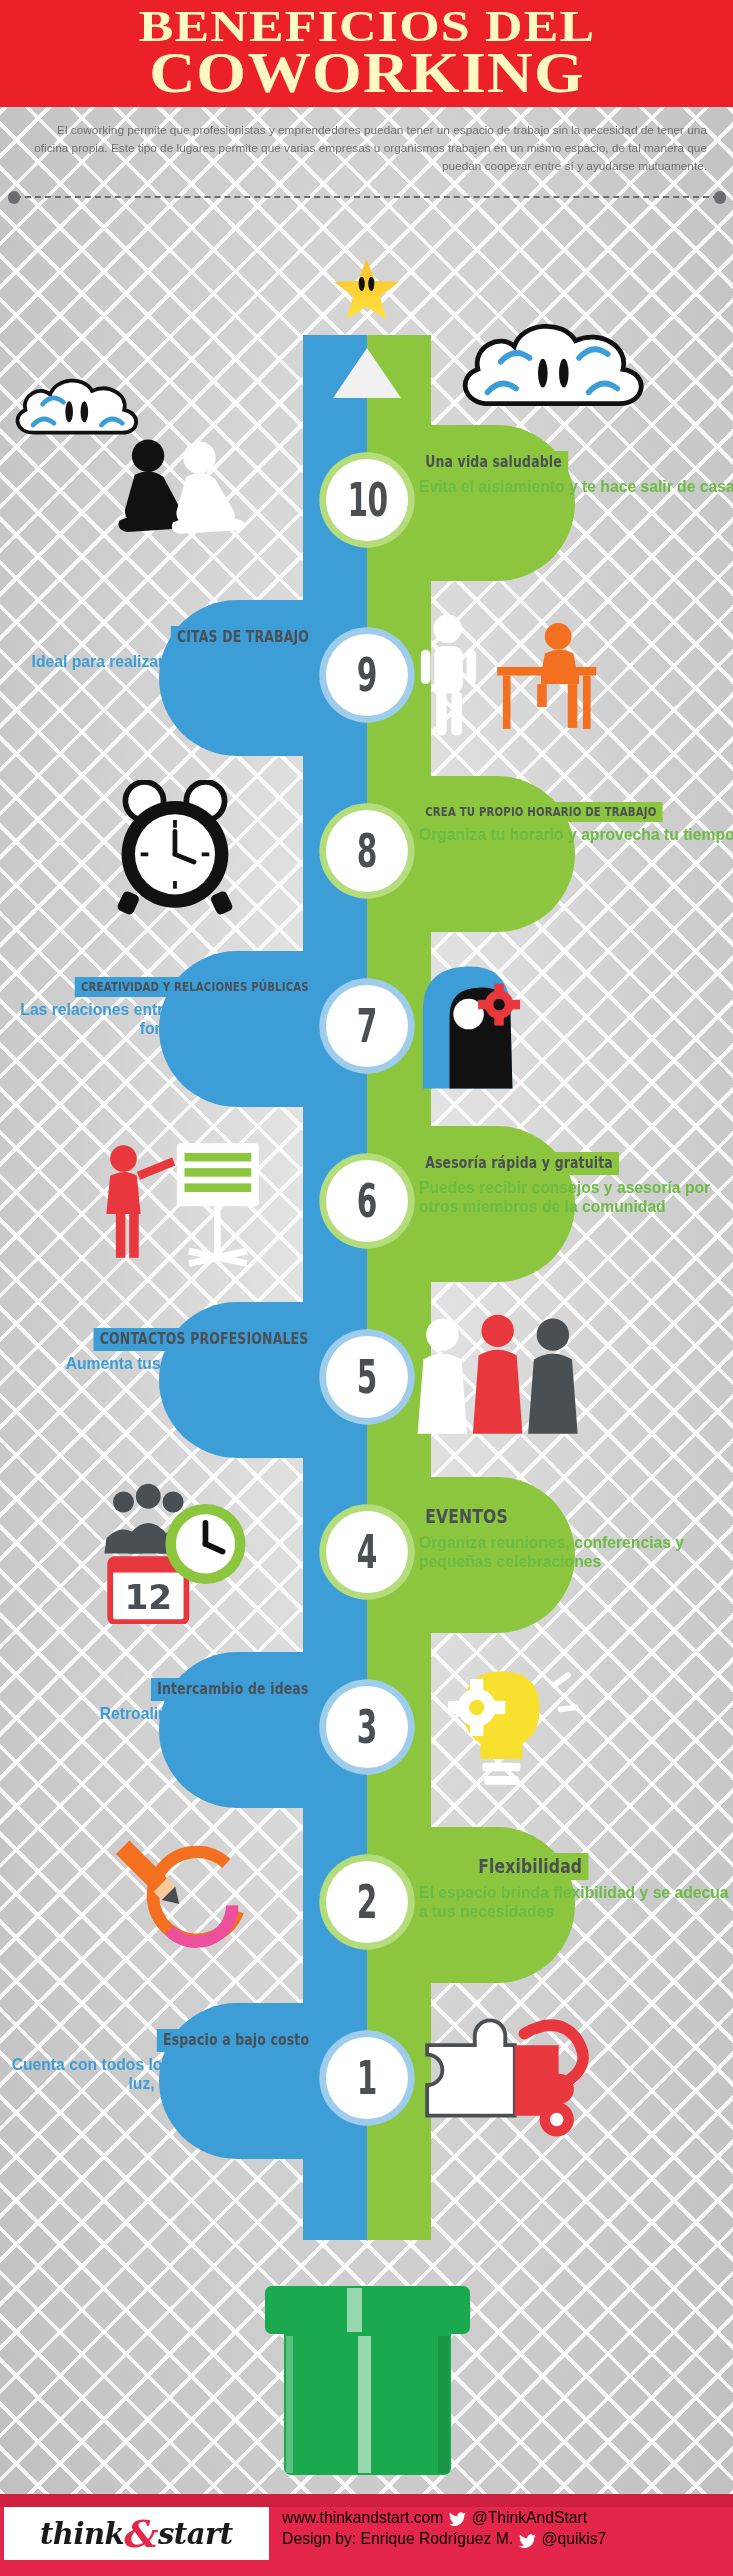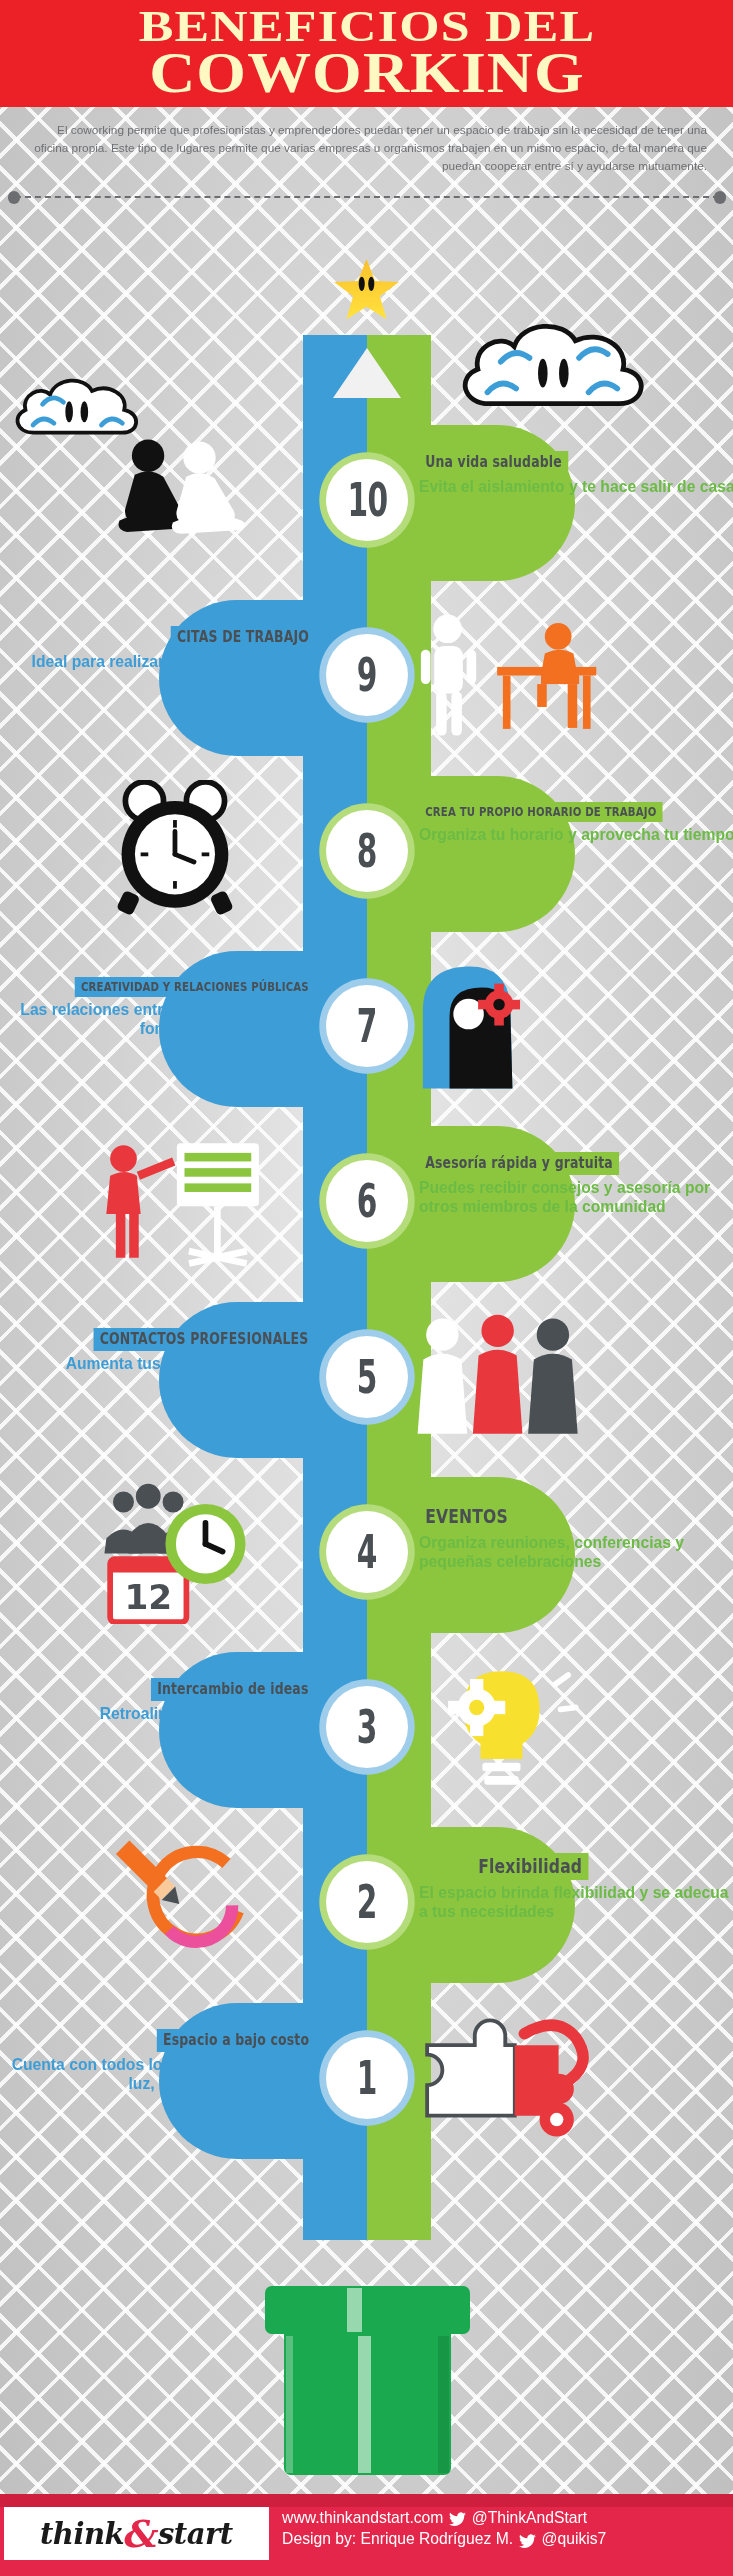--- a/index.html
+++ b/index.html
@@ -196,21 +196,21 @@
     width:265px; height:53px; background:#ffffff;
     display:flex; align-items:center; justify-content:center;
     margin-left:3.8px;
   }
   .logo-text{
     font-family:"DejaVu Serif", serif;
     font-style:italic; font-weight:bold; font-size:29px; color:#1a1a1a;
     letter-spacing:-0.5px;
   }
   .logo-amp{ color:#e3264a; font-size:38px; }
-  .footer-lines{ margin-left:13.3px; color:#ffffff; font-size:15.7px; line-height:1.35; }
+  .footer-lines{ margin-left:13.3px; color:#000000; font-size:15.7px; line-height:1.35; }
   .footer-lines .ln{ display:flex; align-items:center; gap:5.7px; white-space:nowrap; }
   .tw{ display:inline-block; width:17px; height:14.3px; }
 </style>
 </head>
 <body>
 
 <div class="bg-lattice"></div>
 
 <div class="header">
   <div class="header-title">

